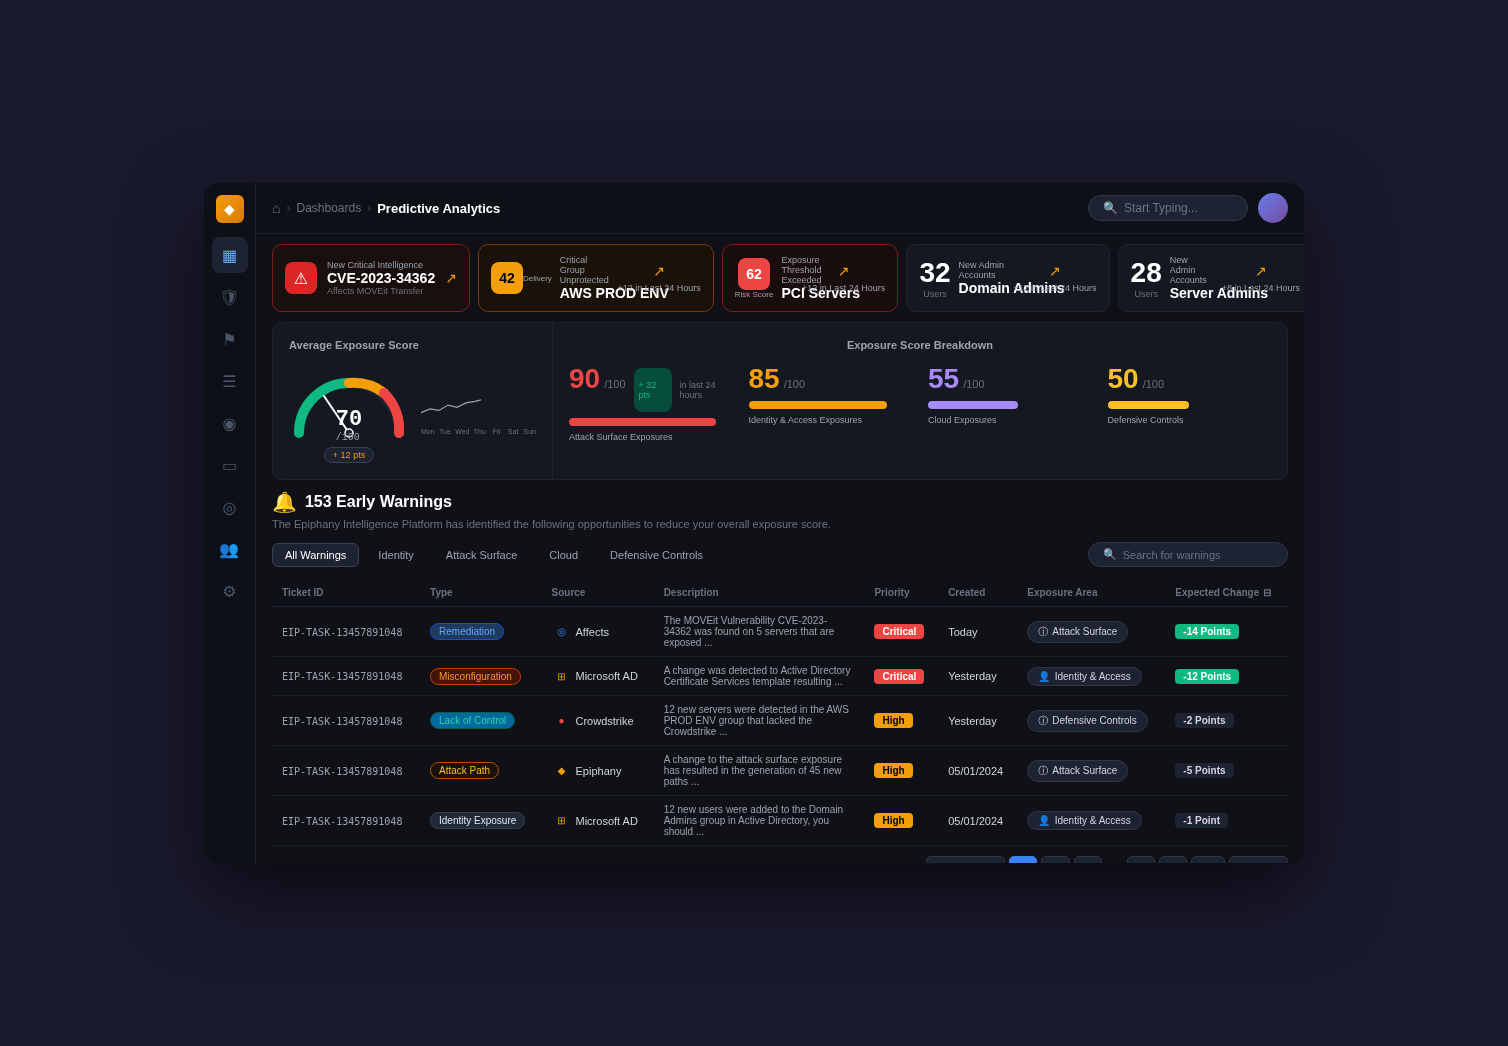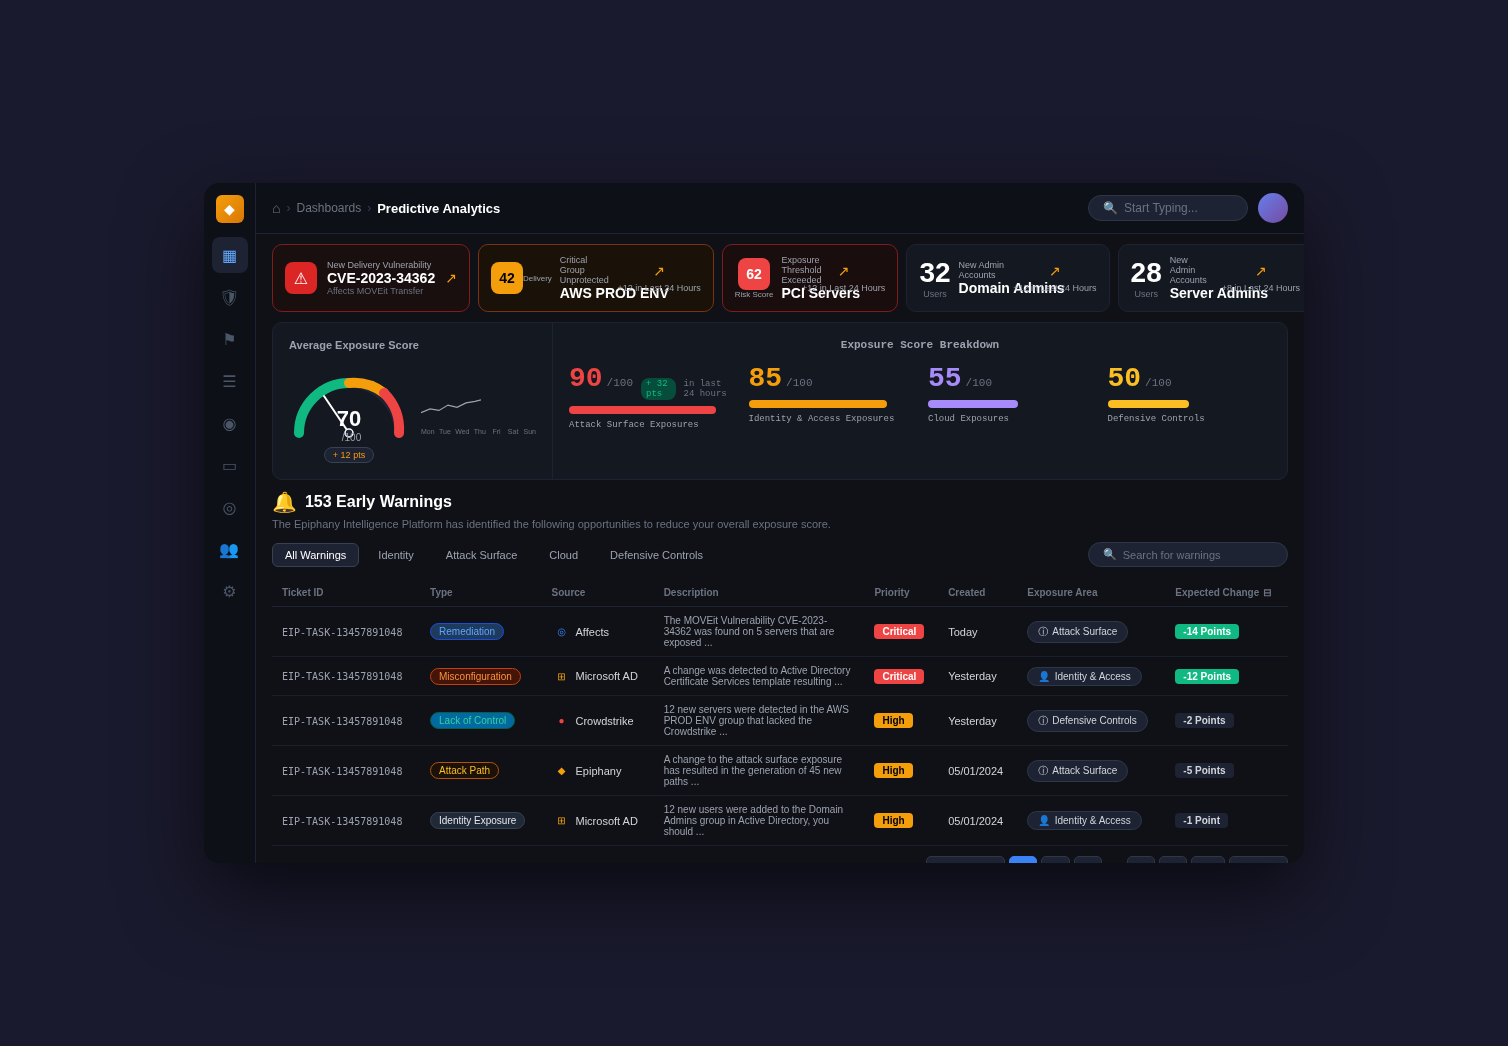--- a/index.html
+++ b/index.html
@@ -111,44 +111,44 @@
       padding: 16px;
       border-right: 1px solid #1e2333;
     }
     .avg-exposure-title { font-size: 11px; color: #9ca3af; font-weight: 600; margin-bottom: 12px; text-align: left; }
     .gauge-container { display: flex; align-items: center; gap: 12px; }
     .gauge { position: relative; width: 120px; height: 80px; flex-shrink: 0; }
     .gauge svg { width: 120px; height: 80px; }
     .gauge-value {
       position: absolute; bottom: 0; left: 50%; transform: translateX(-50%);
       font-size: 22px; font-weight: 700; color: #fff;
-      display: flex; flex-direction: column; align-items: flex-end;
+      display: flex; flex-direction: column; align-items: flex-start; font-family: Liberation Mono, monospace;
     }
     .gauge-value sub { font-size: 10px; color: #9ca3af; font-weight: 400; }
     .gauge-badge {
       background: #1e2333; border: 1px solid #374151;
       border-radius: 10px; padding: 2px 8px; font-size: 9px; color: #f59e0b;
       margin-top: 4px; display: inline-block;
     }
     .mini-chart { flex: 1; display: flex; flex-direction: column; justify-content: center; }
     .mini-chart-labels { display: flex; gap: 4px; margin-top: 6px; }
     .mini-chart-label { font-size: 7px; color: #6b7280; flex: 1; text-align: center; }
 
-    .exposure-breakdown { flex: 1; padding: 16px; font-family: Liberation Mono, monospace; }
+    .exposure-breakdown { flex: 1; padding: 16px; }
     .exposure-breakdown-title { font-size: 11px; color: #9ca3af; font-weight: 600; margin-bottom: 12px; text-align: center; }
     .exposure-metrics { display: flex; gap: 16px; }
     .exposure-metric { flex: 1; }
     .exposure-score { display: flex; align-items: baseline; gap: 4px; margin-bottom: 6px; }
     .exposure-score-num { font-size: 28px; font-weight: 700; }
     .exposure-score-num.red { color: #ef4444; }
     .exposure-score-num.orange { color: #f59e0b; }
     .exposure-score-num.purple { color: #a78bfa; }
     .exposure-score-num.yellow { color: #fbbf24; }
     .exposure-score-denom { font-size: 11px; color: #6b7280; }
-    .exposure-pts { font-size: 9px; color: #10b981; background: #064e3b; padding: 1px 5px; border-radius: 8px; margin-left: 4px; }
+    .exposure-pts { font-size: 9px; color: #10b981; background: #064e3b; padding: 12px 5px; border-radius: 8px; margin-left: 4px; }
     .exposure-time { font-size: 9px; color: #6b7280; margin-left: 4px; }
     .exposure-bar { height: 8px; border-radius: 4px; margin-bottom: 6px; }
     .exposure-bar.red { background: #ef4444; }
     .exposure-bar.orange { background: #f59e0b; }
     .exposure-bar.purple { background: #a78bfa; }
     .exposure-bar.yellow { background: #fbbf24; }
     .exposure-label { font-size: 9px; color: #9ca3af; }
 
     
     .warnings-section { padding: 0 16px 16px; }
@@ -275,21 +275,21 @@
             <div class="avatar-img"></div>
           </div>
         </div>
       </div>
 
       <div class="stat-cards">
 
         <div class="stat-card alert">
           <div class="stat-card-icon red">⚠</div>
           <div class="stat-card-content">
-            <div class="stat-card-label">New Delivery Vulnerability</div>
+            <div class="stat-card-label">New Critical Intelligence</div>
             <div class="stat-card-value">CVE-2023-34362</div>
             <div class="stat-card-sub">Affects MOVEit Transfer</div>
           </div>
           <div class="stat-trend">
             <span class="trend-arrow">↗</span>
           </div>
         </div>
 
         <div class="stat-card orange" style="gap:8px;">
           <div style="display:flex;flex-direction:row;align-items:center;flex-shrink:0;">

